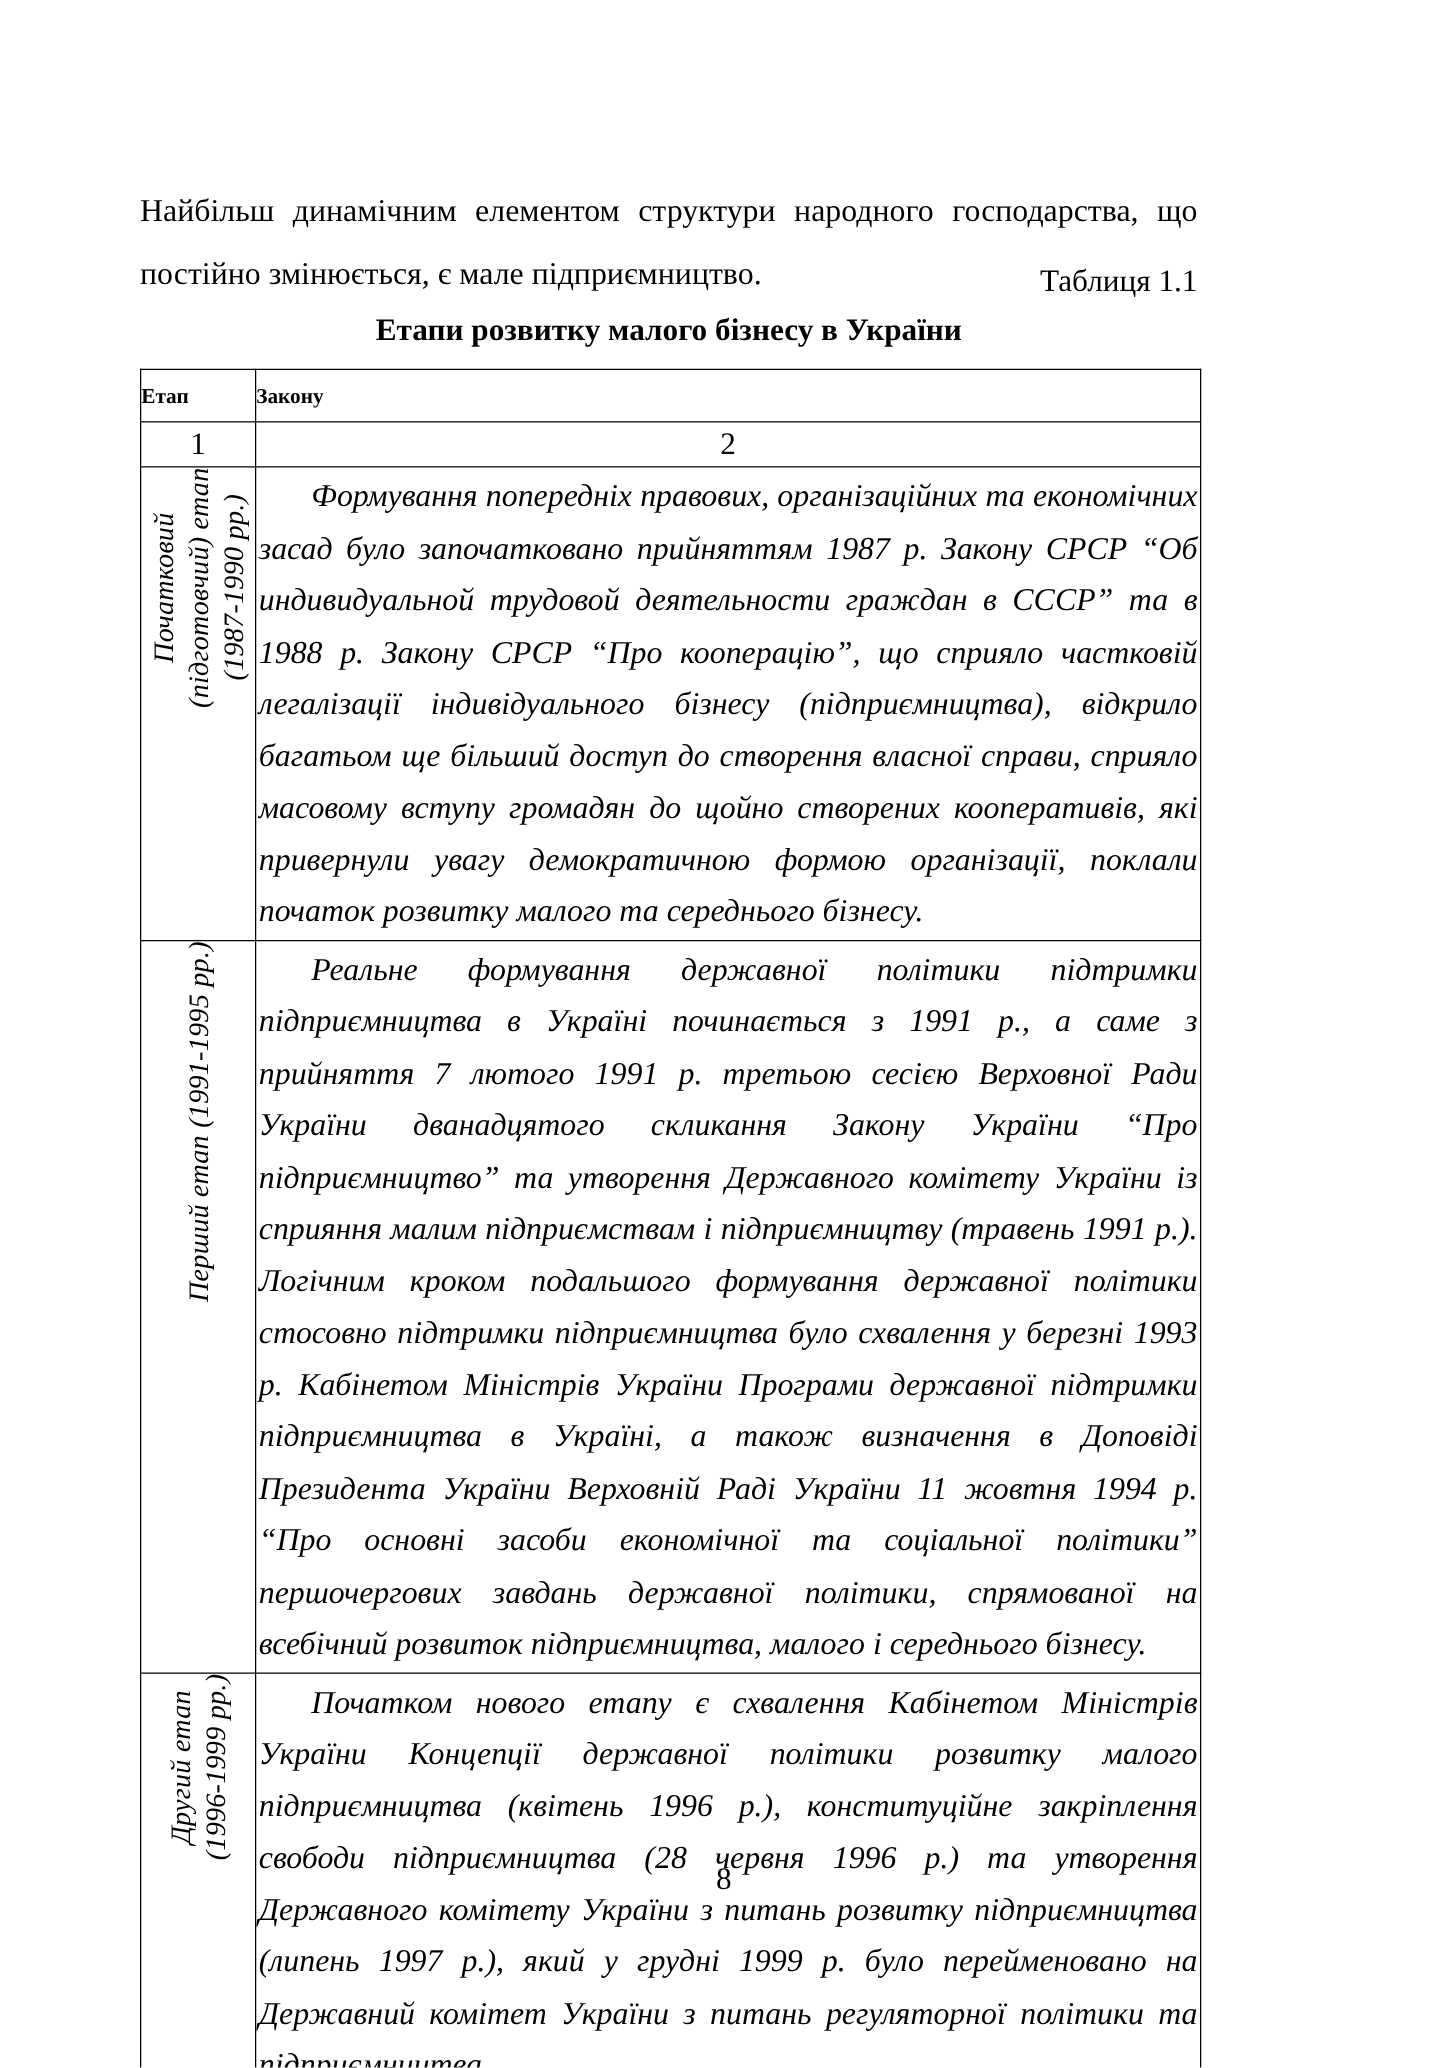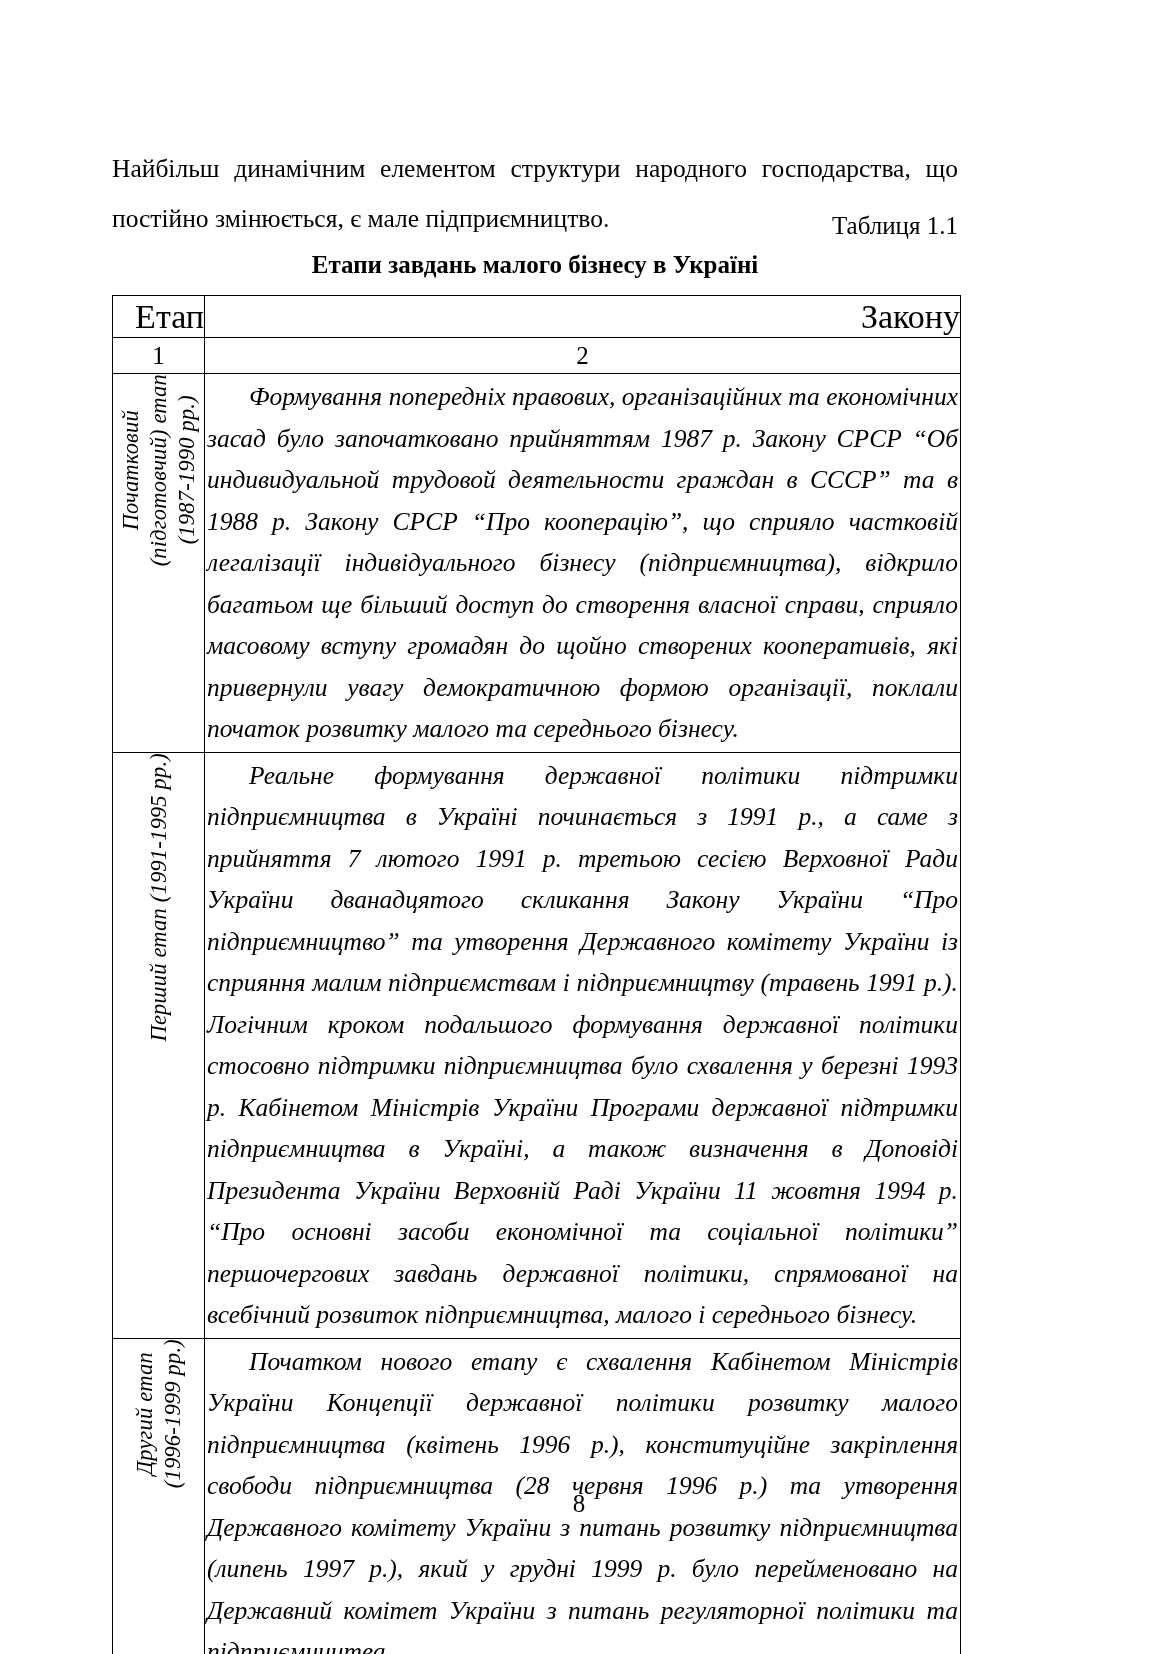--- a/index.html
+++ b/index.html
@@ -70,23 +70,23 @@
   }
   table.etapy td, table.etapy th {
     border: 1.6px solid #000000;
     padding: 0;
     vertical-align: top;
   }
   col.c-stage { width: 92px; }
   col.c-content { width: 756px; }
 
   th.head-cell {
-    text-align: right;
-    font-weight: normal;
-    font-size: 34px;
+    text-align: left;
+    font-weight: bold;
+    font-size: 17px;
     height: 41px;
     line-height: 41px;
     vertical-align: middle;
   }
   td.num-cell {
     text-align: center;
     font-size: 25px;
     height: 35px;
     line-height: 35px;
     vertical-align: middle;
@@ -143,21 +143,21 @@
 </style>
 </head>
 <body>
 
 <div class="page">
 
   <p class="intro">Найбільш динамічним елементом структури народного господарства, що постійно змінюється, є мале підприємництво.</p>
 
   <div class="table-number">Таблиця 1.1</div>
 
-  <div class="table-title">Етапи завдань малого бізнесу в Україні</div>
+  <div class="table-title">Етапи розвитку малого бізнесу в України</div>
 
   <table class="etapy">
     <colgroup>
       <col class="c-stage">
       <col class="c-content">
     </colgroup>
     <thead>
       <tr>
         <th class="head-cell">Етап</th>
         <th class="head-cell">Закону</th>

